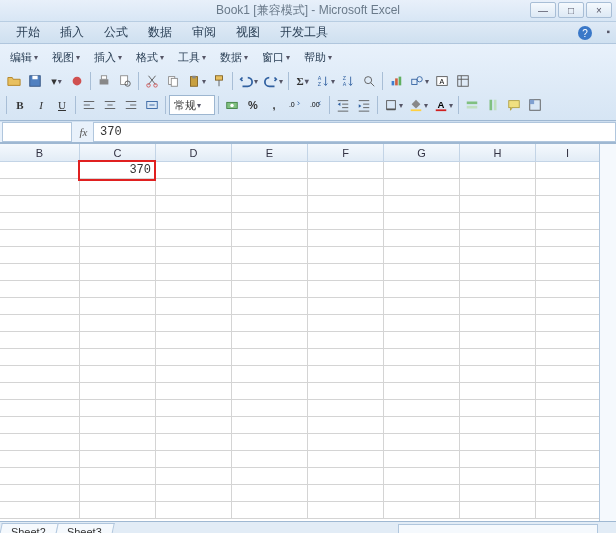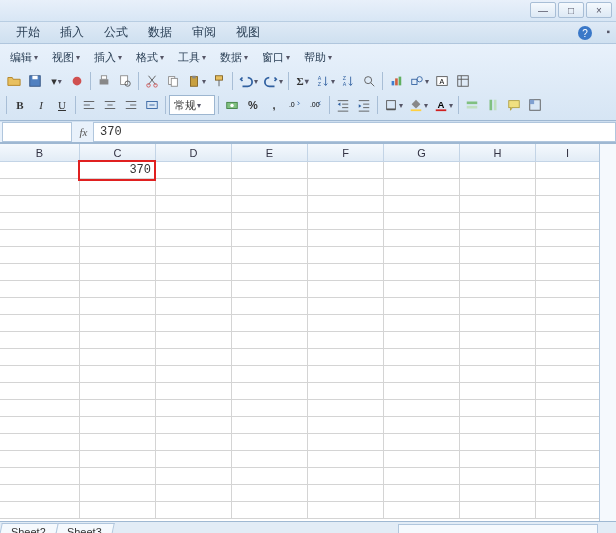--- a/index.html
+++ b/index.html
@@ -49,34 +49,36 @@
 .sheettabs { height:20px; background:#e2ecf6; border-top:1px solid #9fb8d2; display:flex; align-items:center; font-size:11px; position:relative; }
 .stab { padding:2px 10px; background:#f5f9fd; border:1px solid #b0c6dd; border-bottom:none; margin-right:-1px; transform:skewX(-12deg); }
 .stab span { display:inline-block; transform:skewX(12deg); }
 .hscroll { position:absolute; right:18px; bottom:2px; width:200px; height:15px; background:#f5f9fd; border:1px solid #b0c6dd; }
 .vscroll { position:absolute; right:0; top:0; width:17px; height:100%; background:#f5f9fd; border-left:1px solid #b0c6dd; }
 </style>
 </head>
 <body>
 
 <div class="titlebar">
+  <span class="title">Book1 [兼容模式] - Microsoft Excel</span>
   <div class="winbtns">
     <div class="winbtn">—</div>
     <div class="winbtn">□</div>
     <div class="winbtn">×</div>
   </div>
 </div>
 
 <div class="ribbon-tabs">
   <div class="tab">开始</div>
   <div class="tab">插入</div>
   <div class="tab">公式</div>
   <div class="tab">数据</div>
   <div class="tab">审阅</div>
   <div class="tab">视图</div>
+  <div class="tab">开发工具</div>
   <div class="help-icon">?</div>
   <div class="min-ribbon">▪</div>
 </div>
 
 <div class="toolbars">
 
   <div class="menurow">
     <div class="menuitem dd">
         <span>编辑</span>
       </div>

